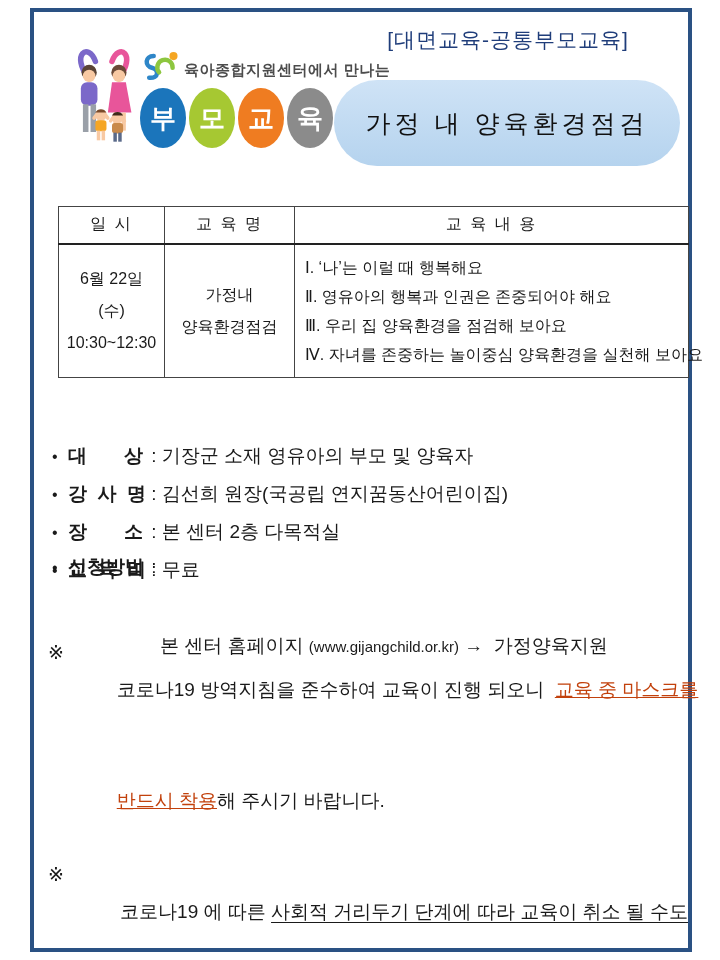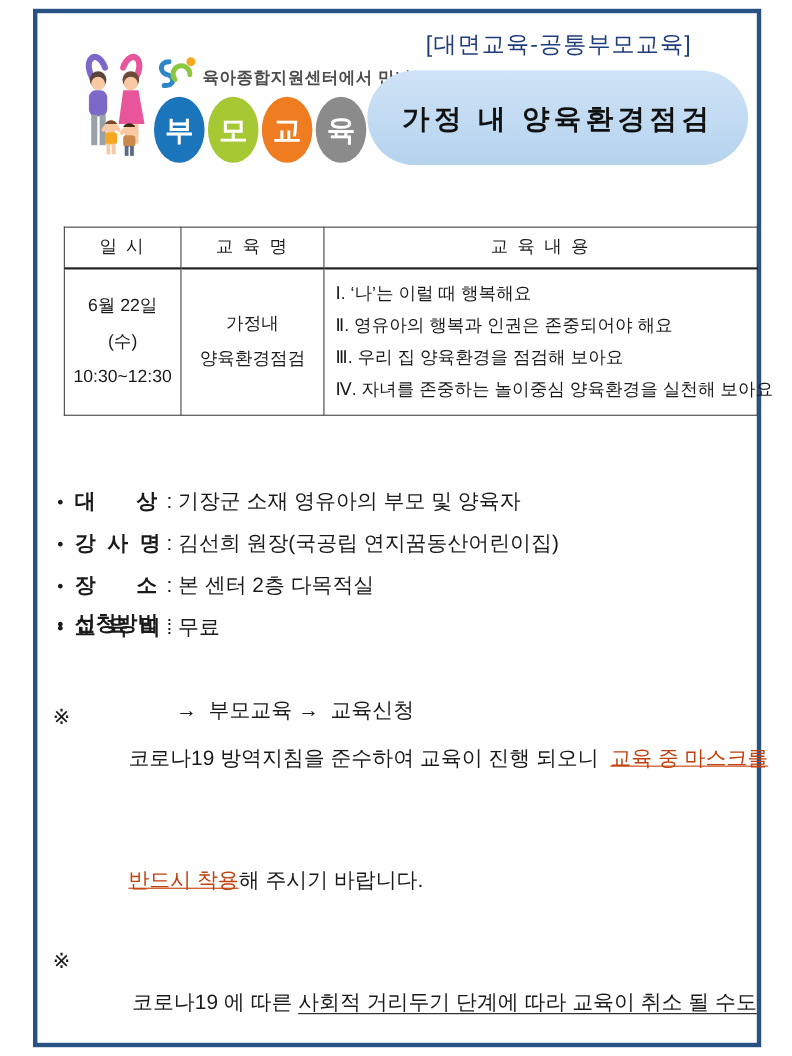--- a/index.html
+++ b/index.html
@@ -20,35 +20,35 @@
   .circles-row{position:absolute;left:106px;top:76px;display:flex;gap:3px;}
   .pm-circle{
     width:46px;height:60px;border-radius:50%;display:flex;align-items:center;justify-content:center;
     color:#fff;font-size:26px;font-weight:bold;
   }
   .category{
     position:absolute;left:300px;top:14px;width:348px;text-align:center;
     font-size:21px;font-weight:normal;color:#1f3d7a;letter-spacing:1px;
   }
   .pill{
-    position:absolute;left:300px;top:52px;width:346px;height:86px;border-radius:44px;
+    position:absolute;left:300px;top:68px;width:346px;height:86px;border-radius:44px;
     background:linear-gradient(#cfe3f6,#b5d3ee);
     display:flex;align-items:center;justify-content:center;
-    font-size:25px;color:#111;letter-spacing:4px;font-weight:700;
+    font-size:25px;color:#111;letter-spacing:4px;font-weight:400;
   }
   
   .edu-table{
     position:relative;margin:4px 0 0 24px;width:630px;border-collapse:collapse;table-layout:fixed;
   }
   .edu-table th,.edu-table td{border:1.5px solid #444;box-sizing:border-box;}
   .edu-table th{
     height:37px;font-size:16px;font-weight:normal;letter-spacing:2px;border-bottom:2px solid #222;
   }
   .edu-table td{font-size:16px;vertical-align:middle;padding:8px 6px;}
-  .edu-table .col1{width:106px;font-family:Liberation Serif, serif;} .edu-table .col2{width:130px;text-align:center;} .edu-table .col3{width:394px;}
+  .edu-table .col1{width:106px;} .edu-table .col2{width:130px;text-align:center;} .edu-table .col3{width:394px;}
   .cell-center{text-align:center;line-height:32px;}
   .contents-line{line-height:29px;white-space:nowrap;padding-left:4px;}
   
   .details{margin:24px 0 0 18px;}
   .detail-row{display:flex;align-items:baseline;height:38px;font-size:19px;}
   .bullet{width:16px;font-size:16px;}
   .dlabel{display:inline-block;width:78px;font-weight:bold;white-space:pre;}
   .colon{white-space:pre;}
   .dvalue{white-space:pre;margin-top:41px;}
   .url-small{font-size:15px;}
@@ -174,21 +174,23 @@
       <span class="dlabel">교  육  비</span>
       <span class="colon"> : </span>
       <span class="dvalue">무료</span>
     </div>
     <div class="detail-row">
       <span class="bullet">•</span>
       <span class="dlabel">신청방법</span>
       <span class="colon"> : </span>
     </div>
     <div class="detail-cont">
-      <span class="dvalue">→  부모교육 →  교육신청</span>
+      <span class="dvalue">본 센터 홈페이지 </span>
+      <span class="dvalue url-small">(www.gijangchild.or.kr)</span>
+      <span class="dvalue"> →  가정양육지원</span>
     </div>
   </div>
 
   <div class="notes">
     <div class="note">
       <span class="note-marker">※</span>
       <div class="note-body">
         <div class="note-line">
           <span>코로나19 방역지침을 준수하여 교육이 진행 되오니  </span><span class="seg-blue">교육 중 마스크를</span>
         </div>

